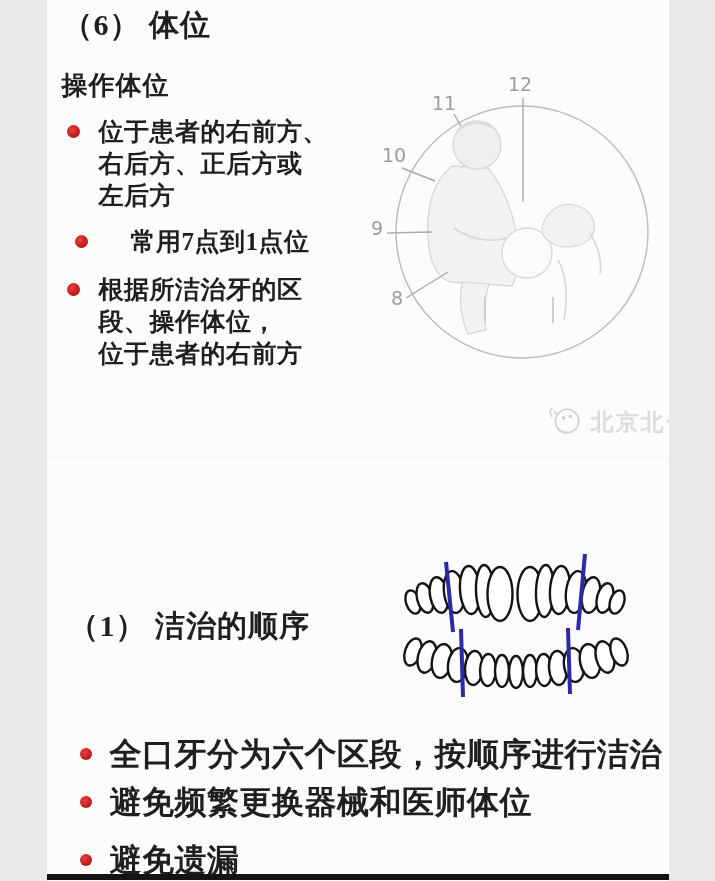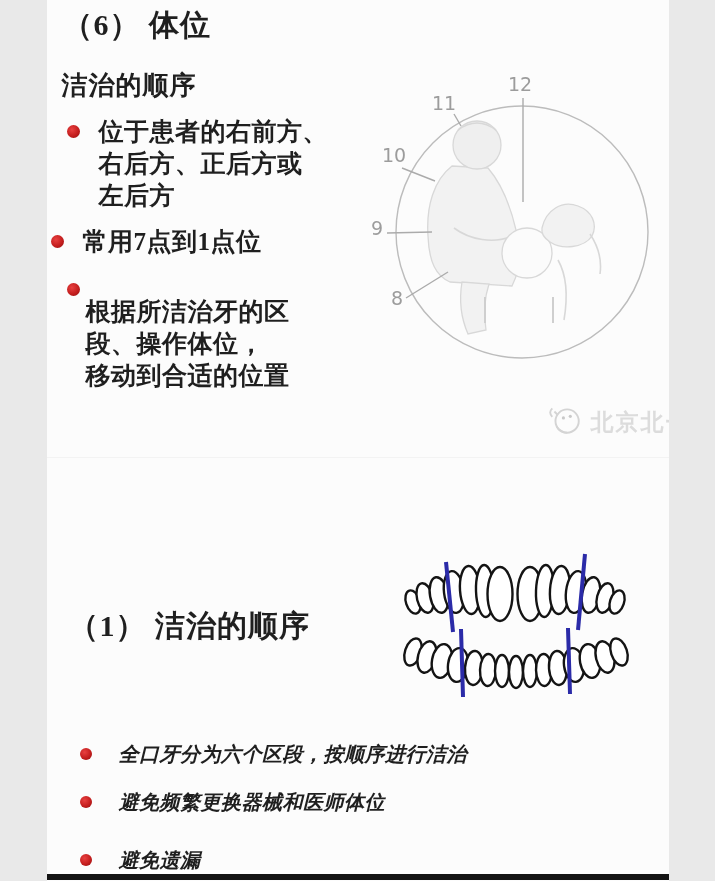--- a/index.html
+++ b/index.html
@@ -23,21 +23,21 @@
   }
   .bullet-item{position:absolute;display:flex;align-items:flex-start;}
   .bullet-dot{
     flex:0 0 auto;
     border-radius:50%;
     background:radial-gradient(circle at 38% 35%, #e84040 0%, var(--bullet-red,#c41e1e) 55%, #8f0d0d 100%);
   }
   .b6 .bullet-dot{width:13px;height:13px;margin-top:9px;}
   .b6 .bullet-text{margin-left:19px;font-size:25px;line-height:32px;font-weight:600;letter-spacing:0.5px;width:260px;}
   .b7 .bullet-dot{width:12px;height:12px;margin-top:10px;}
-  .b7 .bullet-text{margin-left:27px;font-size:20px;line-height:32px;font-weight:600;letter-spacing:0.5px;white-space:nowrap;font-style:italic;}
+  .b7 .bullet-text{margin-left:18px;font-size:32px;line-height:32px;font-weight:600;letter-spacing:0.5px;white-space:nowrap;}
   .clock-svg{position:absolute;left:315px;top:68px;}
   .clock-svg text{
     font-family:"DejaVu Sans","Liberation Sans",sans-serif;
     font-size:19px;fill:var(--clock-label-gray,#9c9c9c);
   }
   .clock-circle{fill:none;stroke:#bcbcbc;stroke-width:1.4;}
   .leader{stroke:#ababab;stroke-width:1.4;fill:none;}
   .sketch-fill{fill:#f2f2f2;stroke:var(--sketch-gray,#d8d8d8);stroke-width:1.3;}
   .sketch-line{fill:none;stroke:var(--sketch-gray,#d8d8d8);stroke-width:1.6;}
   .sketch-light{fill:none;stroke:#cfcfcf;stroke-width:2;}
@@ -57,44 +57,44 @@
   .seam{position:absolute;left:0;top:457px;width:715px;height:1px;background:rgba(0,0,0,0.035);}
   .bottom-bar{position:absolute;left:0;top:874px;width:715px;height:6px;background:var(--bottom-bar-black,#141414);}
 </style>
 </head>
 <body>
 
 <div class="slide">
 
   <div class="title" style="left:16px;top:5px;">（6） 体位</div>
 
-  <div class="subtitle">洁治的顺序</div>
+  <div class="subtitle">操作体位</div>
 
   <div class="bullet-item b6" style="left:20px;top:116px;">
     <span class="bullet-dot"></span>
     <span class="bullet-text">
       <span>位于患者的右前方、</span><br>
       <span>右后方、正后方或</span><br>
       <span>左后方</span>
     </span>
   </div>
 
-  <div class="bullet-item b6" style="left:4px;top:226px;">
+  <div class="bullet-item b6" style="left:28px;top:226px;gap:24px;">
     <span class="bullet-dot"></span>
     <span class="bullet-text">
       <span>常用7点到1点位</span>
     </span>
   </div>
 
-  <div class="bullet-item b6" style="left:20px;top:274px;flex-direction:column;">
+  <div class="bullet-item b6" style="left:20px;top:274px;">
     <span class="bullet-dot"></span>
     <span class="bullet-text">
       <span>根据所洁治牙的区</span><br>
       <span>段、操作体位，</span><br>
-      <span>移动到合适的位置</span>
+      <span>位于患者的右前方</span>
     </span>
   </div>
 
   <svg class="clock-svg" width="300" height="300" viewBox="0 0 300 300">
     <circle class="clock-circle" cx="160" cy="164" r="126"></circle>
 
     <g>
       <path class="sketch-fill" d="M 90,98 C 72,112 64,138 66,168 C 67,194 74,208 88,214 L 150,218 C 158,202 160,182 154,162 C 148,136 138,114 126,100 Z"></path>
       <circle class="sketch-fill" cx="115" cy="77" r="24" style="fill:#efefef"></circle>
       <path class="sketch-line" d="M 96,62 Q 115,48 134,62"></path>

